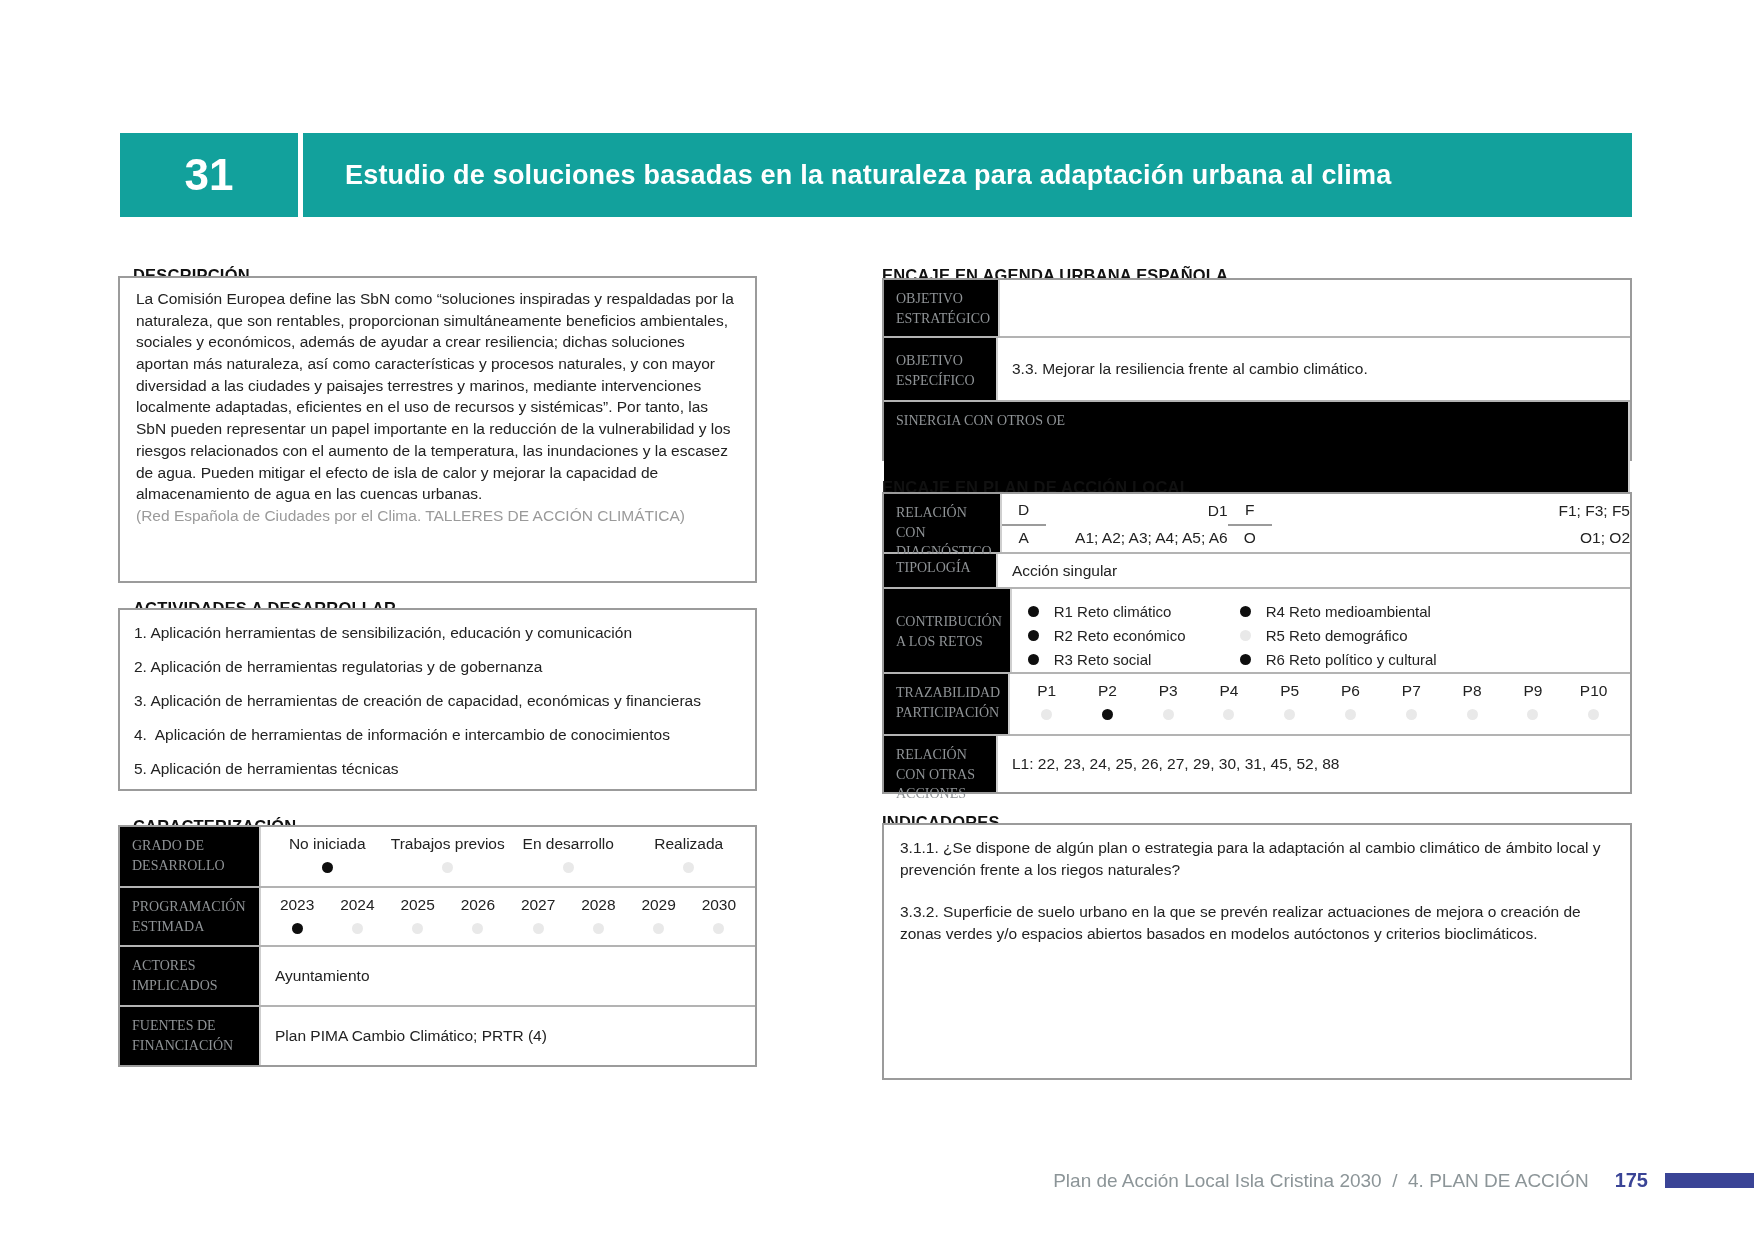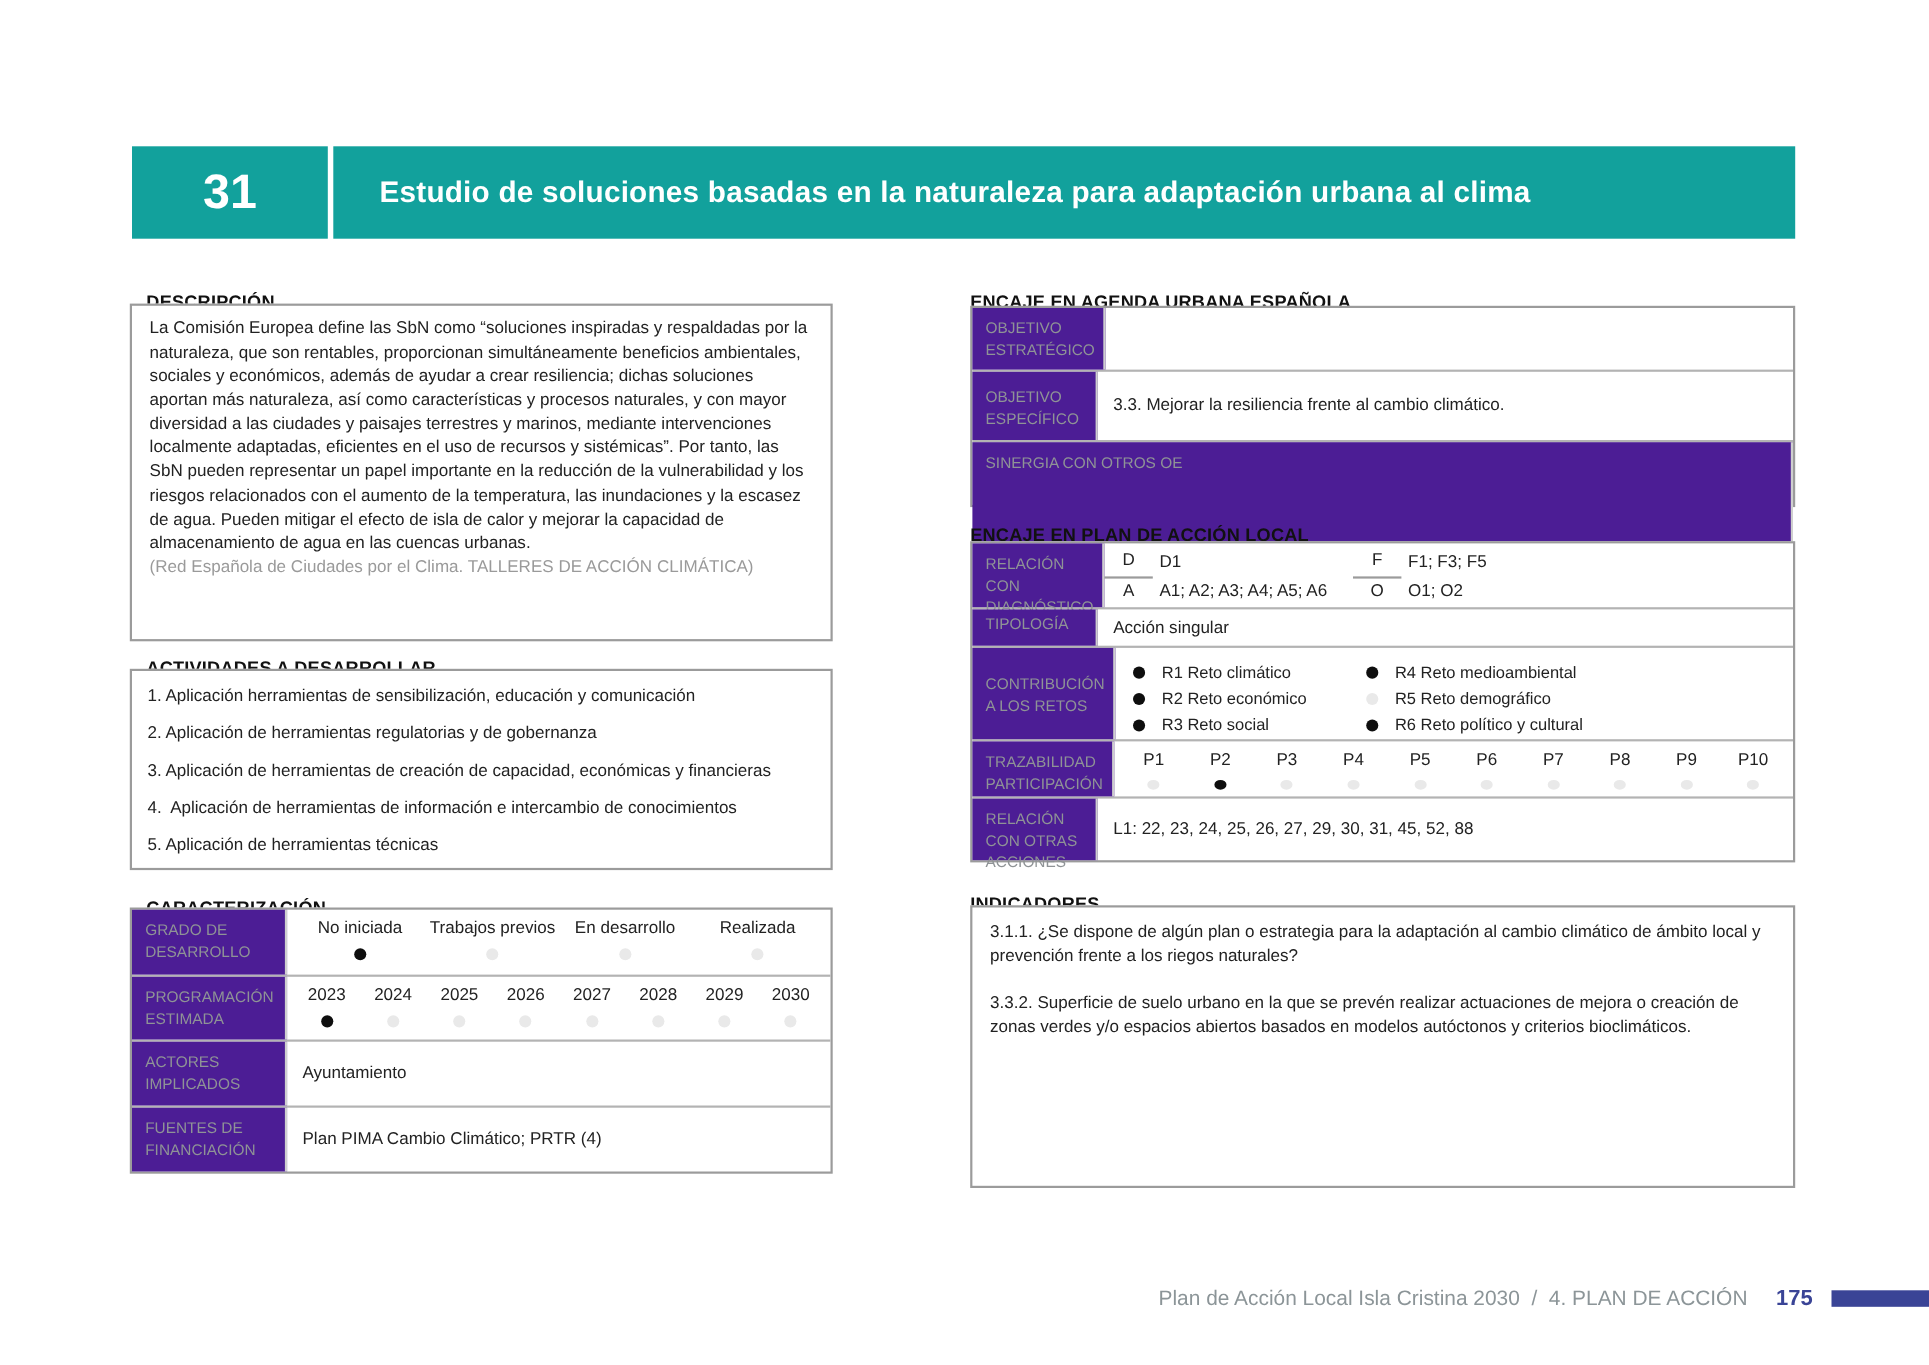--- a/index.html
+++ b/index.html
@@ -14,22 +14,22 @@
                 padding-left:42px;font-size:27px;font-weight:bold;letter-spacing:.2px;}
 
   
   .sec-h{position:absolute;font-size:16.5px;font-weight:bold;color:#111;letter-spacing:.2px;}
 
   
   .box{position:absolute;border:2px solid #9b9b9b;background:#fff;box-sizing:border-box;}
   .tbl{position:absolute;border:2px solid #9b9b9b;background:#fff;box-sizing:border-box;}
   .trow{display:flex;border-top:2px solid #b3b3b3;box-sizing:border-box;}
   .trow:first-child{border-top:none;}
-  .tlbl{background:#4c1d95;color:#8f9396;font-size:14px;line-height:1.4;
-        padding:9px 8px 6px 12px;border-right:2px solid #cfcfcf;box-sizing:border-box;}
+  .tlbl{background:#000000;color:#8f9396;font-size:14px;line-height:1.4;
+        padding:9px 8px 6px 12px;border-right:2px solid #cfcfcf;box-sizing:border-box;font-family:Liberation Serif, serif;}
   .l-left{flex:0 0 141px;}
   .l-right{flex:0 0 114px;}
   .tval{flex:1;font-size:15.5px;color:#222;box-sizing:border-box;}
 
   
   .dot{width:11px;height:11px;border-radius:50%;background:#e9e9e9;display:inline-block;}
   .dot[data-state="on"]{background:#0e0e0e;}
   .optrow{display:flex;padding:8px 6px 6px;height:100%;box-sizing:border-box;}
   .opt{flex:1;display:flex;flex-direction:column;align-items:center;gap:9px;font-size:15.5px;}
 
@@ -44,21 +44,21 @@
 
   
   .v-center{display:flex;align-items:center;padding:6px 14px;}
   .v-block{padding:8px 14px;line-height:1.38;}
 
   
   .diag{display:grid;grid-template-columns:44px 182px 44px 1fr;align-items:center;
         padding:7px 0 5px;row-gap:3px;}
   .diag-key{text-align:center;font-size:15.5px;}
   .diag-key.top{border-bottom:2px solid #9b9b9b;padding-bottom:5px;}
-  .diag-val{font-size:15.5px;padding-left:6px;}
+  .diag-val{font-size:15.5px;padding-left:6px;text-align:right;}
   .diag-val.top{padding-bottom:5px;}
 
   
   .retos{display:grid;grid-template-columns:212px 1fr;padding:10px 0 6px 16px;}
   .reto-col{display:flex;flex-direction:column;justify-content:space-between;}
   .reto{display:flex;align-items:center;gap:15px;font-size:15px;height:24px;}
 
   
   .ind-box{padding:12px 16px;font-size:15.5px;line-height:1.4;}
   .ind-box p{margin:0 0 21px 0;}
@@ -278,21 +278,21 @@
                 <span>R5 Reto demográfico</span>
               </div>
             <div class="reto">
                 <span class="dot" data-state="on"></span>
                 <span>R6 Reto político y cultural</span>
               </div>
           </div>
         </div>
       </div>
     </div>
-    <div class="trow" style="height:52px;">
+    <div class="trow" style="height:62px;">
       <div class="tlbl l-right">TRAZABILIDAD PARTICIPACIÓN</div>
       <div class="tval">
         <div class="optrow">
           <div class="opt">
               <span>P1</span>
               <span class="dot" data-state="off"></span>
             </div>
           <div class="opt">
               <span>P2</span>
               <span class="dot" data-state="on"></span>

